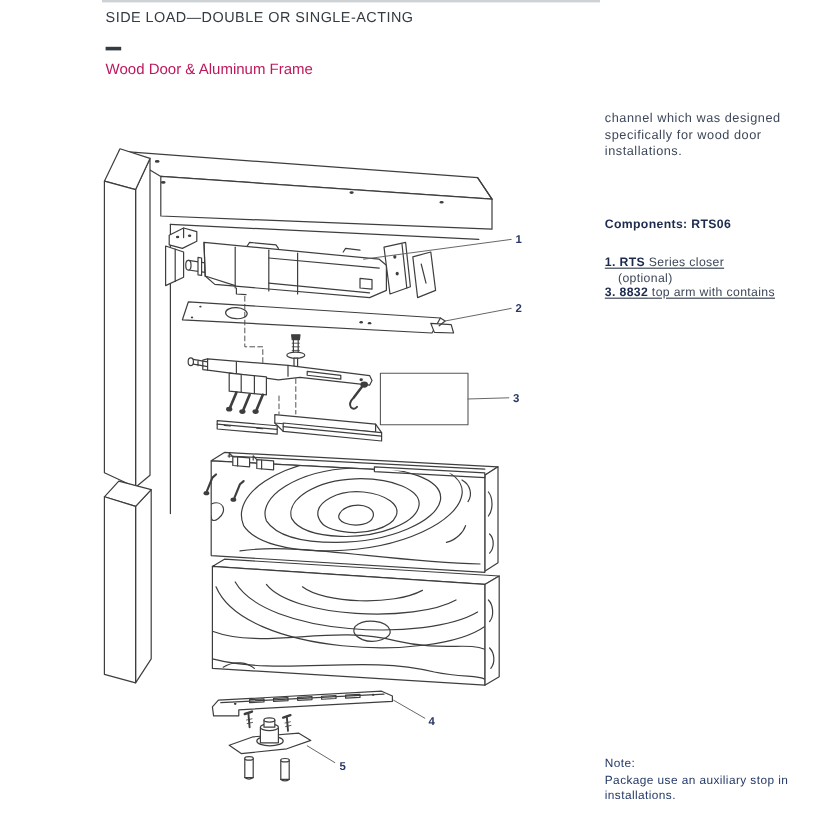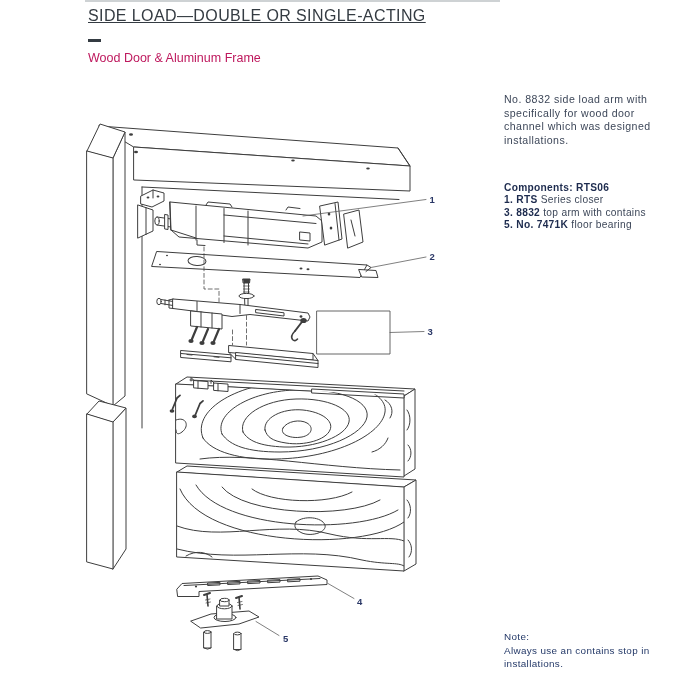--- a/index.html
+++ b/index.html
@@ -2,67 +2,66 @@
 <html><head>
 <meta charset="utf-8">
 <style>
   html,body{margin:0;padding:0;}
   body{
     width:700px;height:700px;position:relative;background:#ffffff;overflow:hidden;
     font-family:"Liberation Sans","DejaVu Sans",sans-serif;
   }
   .topstrip{position:absolute;left:85px;top:0;width:415px;height:2px;background:#c6cacd;opacity:.85;}
   .title{
-    position:absolute;left:88px;top:7px;font-size:16px;letter-spacing:.4px;
-    color:#343b42;font-weight:400;white-space:nowrap;text-decoration:underline;
+    position:absolute;left:88px;top:7px;font-size:12px;letter-spacing:.4px;
+    color:#343b42;font-weight:400;white-space:nowrap;
   }
   .title-dash{position:absolute;left:88px;top:39px;width:13px;height:2.6px;background:#343b42;}
   .subtitle{position:absolute;left:88px;top:51px;font-size:12.5px;color:#be185d;white-space:nowrap;}
 
   .pkg{position:absolute;left:504px;top:93px;width:185px;font-size:10.6px;line-height:13.6px;color:#3d4759;letter-spacing:.45px;}
   .comp{position:absolute;left:504px;top:182px;width:185px;font-size:10.2px;line-height:12.3px;color:#3d4759;letter-spacing:.3px;}
   .note{position:absolute;left:504px;top:630px;width:185px;font-size:9.9px;line-height:13.5px;color:#243968;font-weight:normal;letter-spacing:.35px;}
   .bhead{font-weight:bold;color:#1d2b4e;}
   .ln{white-space:nowrap;}
-  .comp-item{white-space:nowrap;}
+  .comp-item{white-space:nowrap;text-decoration:underline;}
   .comp-cont{white-space:nowrap;padding-left:11px;}
   .cb{font-weight:bold;color:#1d2b4e;}
   svg{position:absolute;left:0;top:0;}
   svg text{font-family:"Liberation Sans","DejaVu Sans",sans-serif;}
 </style>
 </head>
 <body>
 
 <div class="topstrip"></div>
 <div class="title">SIDE LOAD—DOUBLE OR SINGLE-ACTING</div>
 <div class="title-dash"></div>
 <div class="subtitle">Wood Door &amp; Aluminum Frame</div>
 
 <div class="pkg">
   <div>
-      <div class="ln">No. 8832 side load arm with</div>
+      <div class="ln">channel which was designed</div>
       <div class="ln">specifically for wood door</div>
-      <div class="ln">channel which was designed</div>
       <div class="ln">installations.</div>
     </div>
 </div>
 
 <div class="comp">
-  <div class="bhead" style="margin-bottom:0;">Components: RTS06</div>
+  <div class="bhead" style="margin-bottom:20px;">Components: RTS06</div>
   <div>
       <div class="comp-item"><span class="cb">1. RTS</span><span> Series closer</span></div>
+      <div class="comp-cont">(optional)</div>
       <div class="comp-item"><span class="cb">3. 8832</span><span> top arm with contains</span></div>
-      <div class="comp-item"><span class="cb">5. No. 7471K</span><span> floor bearing</span></div>
     </div>
 </div>
 
 <div class="note">
   <div>Note:</div>
   <div>
-      <div class="ln">Always use an contains stop in</div>
+      <div class="ln">Package use an auxiliary stop in</div>
       <div class="ln">installations.</div>
     </div>
 </div>
 
 <svg width="700" height="700" viewBox="0 0 700 700">
   <defs>
     <clipPath id="clipA">
         <path d="M176,384 L404,396 L404,477 L176,463 Z"></path>
       </clipPath>
     <clipPath id="clipB">

